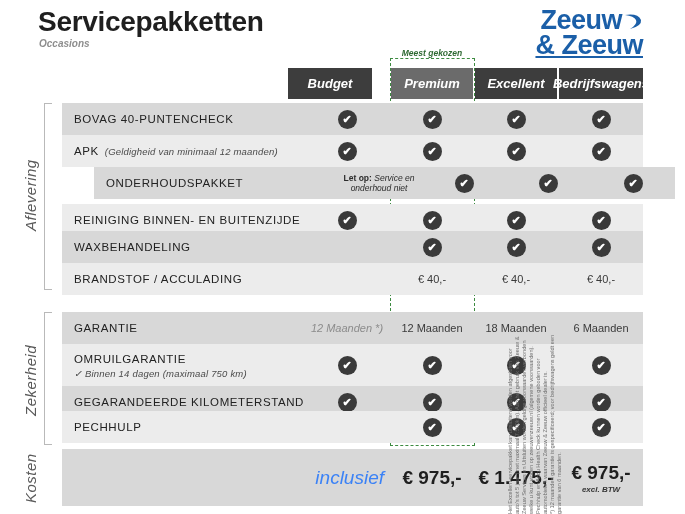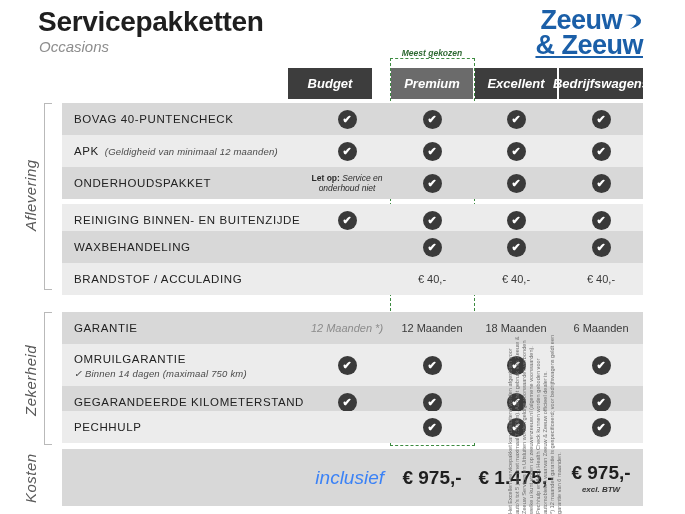--- a/index.html
+++ b/index.html
@@ -13,21 +13,21 @@
   }
   .page{position:absolute;left:0;top:0;width:685px;height:514px;}
 
   
   .title{
     position:absolute;left:38px;top:6px;
     font-size:28px;font-weight:bold;letter-spacing:-0.3px;color:#1f1f1f;
   }
   .subtitle{
     position:absolute;left:39px;top:38px;
-    font-size:15px;font-style:italic;color:#8d8d8d;font-weight:normal;
+    font-size:10px;font-style:italic;color:#8d8d8d;font-weight:bold;
   }
   .logo{
     position:absolute;right:42px;top:8px;text-align:right;
     color:#1b5fa8;font-weight:bold;font-size:27px;line-height:25px;
     letter-spacing:-0.5px;
   }
   .logo .l2{display:block;text-decoration:underline;}
   .logo .swoosh{
     display:inline-block;width:19px;height:19px;vertical-align:-2px;
     margin-left:2px;position:relative;
@@ -204,21 +204,21 @@
         <span class="check">✔</span>
       </div>
     <div class="cell excellent">
         <span class="check">✔</span>
       </div>
     <div class="cell bedrijf">
         <span class="check">✔</span>
       </div>
   </div>
 
-  <div class="row" style="top:167px;">
+  <div class="row" style="top:167px;margin-left:32px;">
     <div class="band dark"></div>
     <div class="label">
         <span>ONDERHOUDSPAKKET</span>
       </div>
     <div class="cell budget">
       <span class="note"><b>Let op:</b> <span>Service en onderhoud niet</span></span>
     </div>
     <div class="cell premium">
         <span class="check">✔</span>
       </div>

